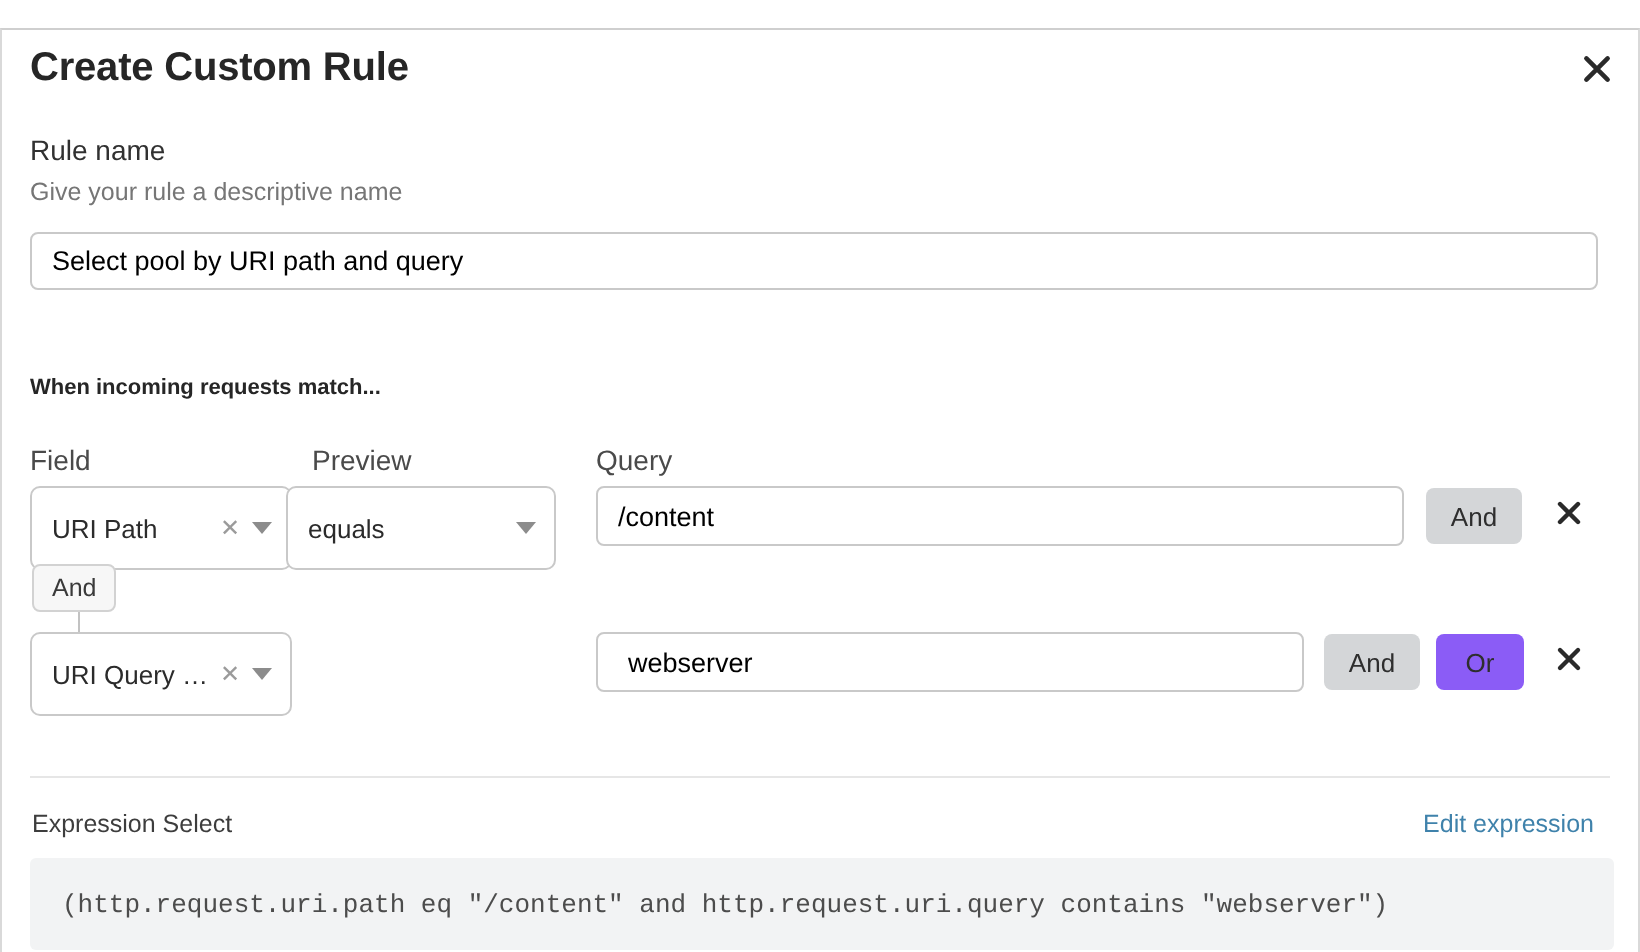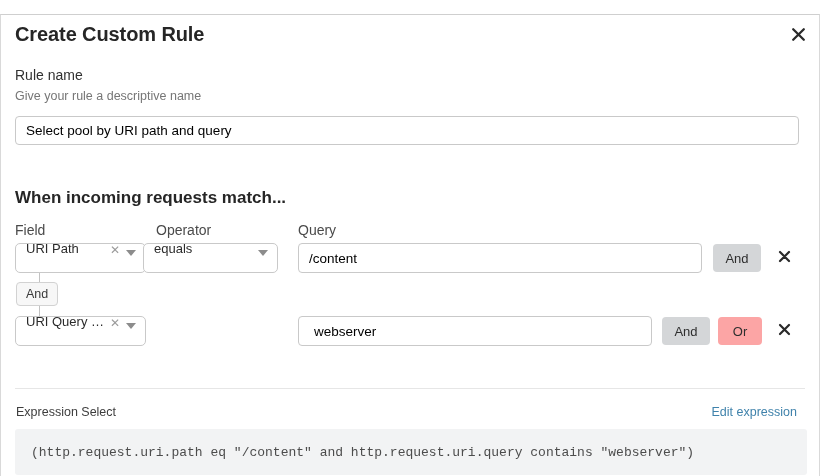--- a/index.html
+++ b/index.html
@@ -61,44 +61,44 @@
     font-size: 13.5px;
     color: #000000;
     padding: 0 10px;
     outline: none;
   }
   .text-input::placeholder { color: #9a9a9a; }
 
   .heading-match {
     position: absolute;
     left: 14px; top: 173px;
-    font-size: 17px;
+    font-size: 11px;
     font-weight: bold;
     color: #262626;
   }
 
   
   .col-head {
     position: absolute;
     font-size: 14px;
     color: #4a4a4a;
     top: 207px;
   }
 
   
   .select-box {
     position: absolute;
-    height: 30px;
+    height: 42px;
     background: #ffffff;
     border: 1px solid #c9c9c9;
     border-radius: 5px;
     display: flex;
-    align-items: flex-end;
-    cursor: pointer;
-    padding: 0 6px 16px 10px;
+    align-items: center;
+    cursor: pointer;
+    padding: 0 6px 0 10px;
   }
   .select-text {
     flex: 1 1 auto;
     font-size: 13px;
     color: #2b2b2b;
     white-space: nowrap;
     overflow: hidden;
     text-overflow: ellipsis;
   }
   .select-clear {
@@ -127,21 +127,21 @@
     border-radius: 4px;
     background: #d4d6d8;
     color: #2e2e2e;
     font-family: "Liberation Sans", sans-serif;
     font-size: 13px;
     cursor: pointer;
     display: flex;
     align-items: center;
     justify-content: center;
   }
-  .logic-btn.secondary { background: #fca5a5; }
+  .logic-btn.secondary { background: #8b5cf6; }
 
   .del-btn {
     position: absolute;
     width: 20px; height: 20px;
     display: flex; align-items: center; justify-content: center;
     background: transparent;
     border: none;
     cursor: pointer;
   }
 
@@ -222,21 +222,21 @@
     </span>
   </button>
 
   <div class="section-label" style="left:14px; top:52px;">Rule name</div>
   <div class="section-help" style="left:14px; top:74px;">Give your rule a descriptive name</div>
   <input class="text-input" style="left: 14px; top: 101px; width: 784px; height: 29px;" value="Select pool by URI path and query">
 
   <div class="heading-match">When incoming requests match...</div>
 
   <div class="col-head" style="left:14px;">Field</div>
-  <div class="col-head" style="left:155px;">Operator</div>
+  <div class="col-head" style="left:155px;">Preview</div>
   <div class="col-head" style="left:297px;">Query</div>
 
   <div class="conn-line" style="top:258px; height:10px;"></div>
   <div class="conn-line" style="top:291px; height:10px;"></div>
   <div class="conn-badge">And</div>
 
   <div class="select-box" style="left:14px; top:228px; width:131px;">
     <span class="select-text">URI Path</span>
     <span class="select-clear">✕</span>
     <span class="caret"></span>

